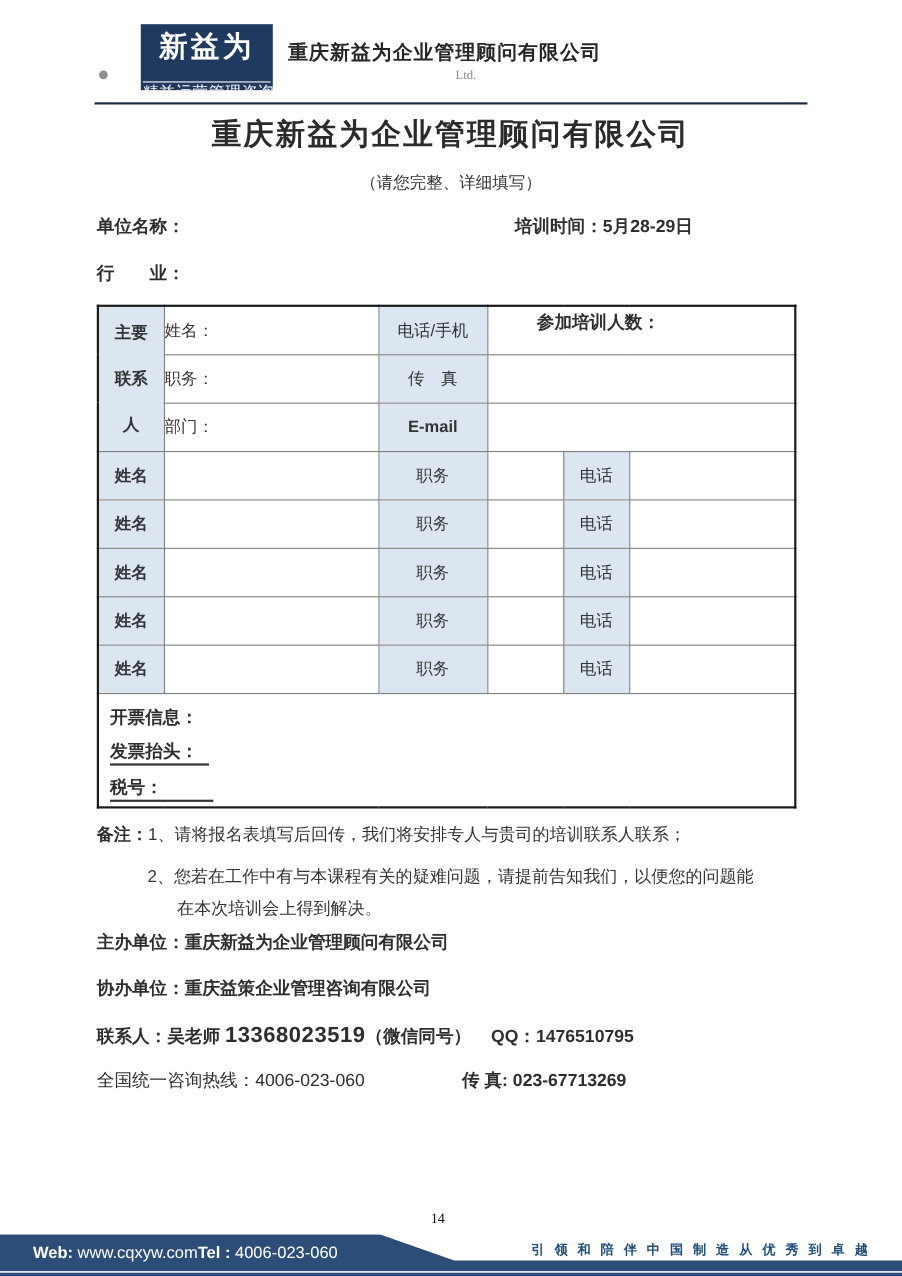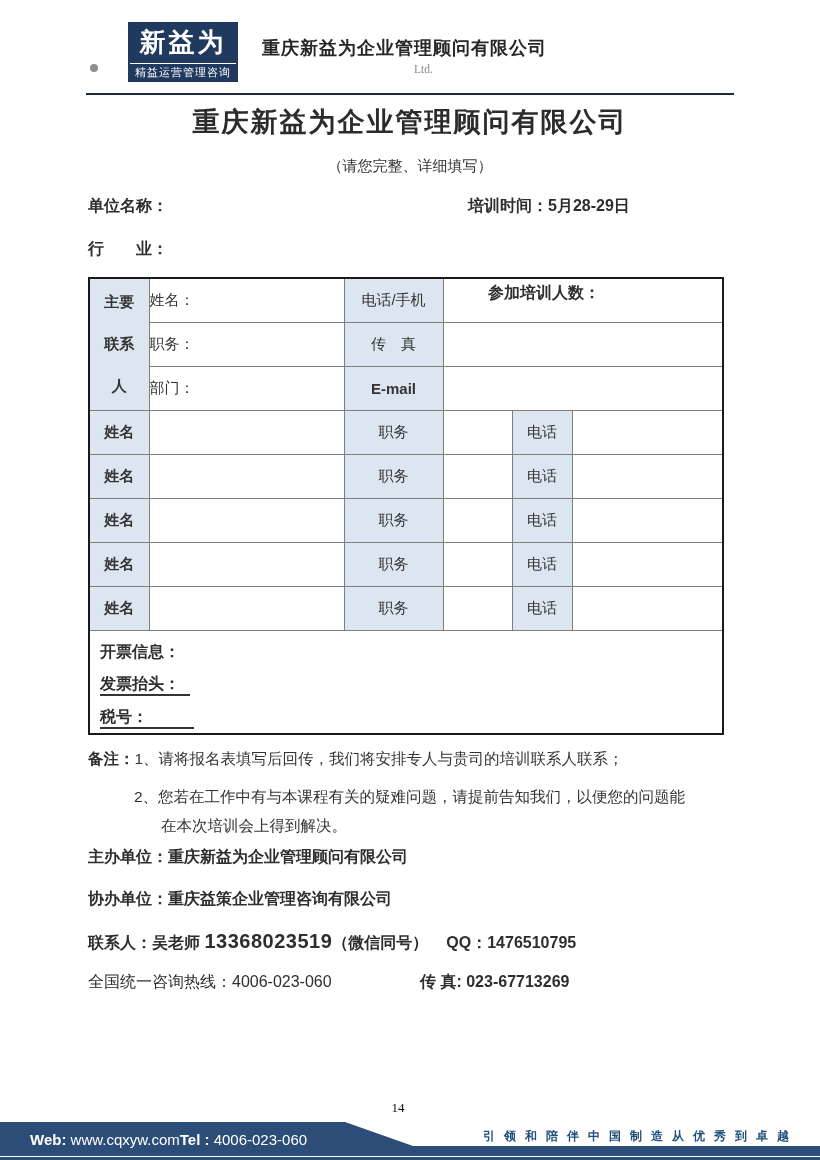--- a/index.html
+++ b/index.html
@@ -4,25 +4,25 @@
 <style>
   html,body { margin:0; padding:0; background:#e8e8e8; }
   .page {
     position:relative; width:820px; height:1160px; margin:0 auto;
     background:#ffffff; overflow:hidden;
     font-family:"Liberation Sans","DejaVu Sans",sans-serif; color:#333;
   }
   
   .bullet { position:absolute; left:90px; top:64px; width:8px; height:8px;
     border-radius:50%; background:#8f8f8f; }
-  .logo { position:absolute; left:128px; top:22px; width:110px; height:60px;
+  .logo { position:absolute; left:128px; top:22px; width:120px; height:60px;
     background:#203a5f; color:#fff; text-align:center; box-sizing:border-box; }
   .logo-main { font-size:26px; font-weight:bold; line-height:41px; letter-spacing:3px; }
-  .logo-sub { font-size:11px; line-height:16px; border-top:1px solid #fff;
-    margin:0 2px; letter-spacing:1px; white-space:nowrap; }
+  .logo-sub { font-size:14px; line-height:16px; border-top:1px solid #fff;
+    margin:11px 2px; letter-spacing:1px; white-space:nowrap; }
   .company-cn { position:absolute; left:262px; top:36px; font-size:18px;
     font-weight:bold; color:#262626; letter-spacing:1px; }
   .company-en { position:absolute; left:372px; top:62px; width:356px;
     font-family:"Liberation Serif","DejaVu Serif",serif; font-size:11.5px;
     color:#8c8c8c; line-height:14px; }
   .company-en .l1 { text-align:center; }
   .company-en .l2 { text-align:left; padding-left:42px; }
   .header-rule { position:absolute; left:86px; top:93px; width:648px; height:2px;
     background:#1b2b40; }
   

